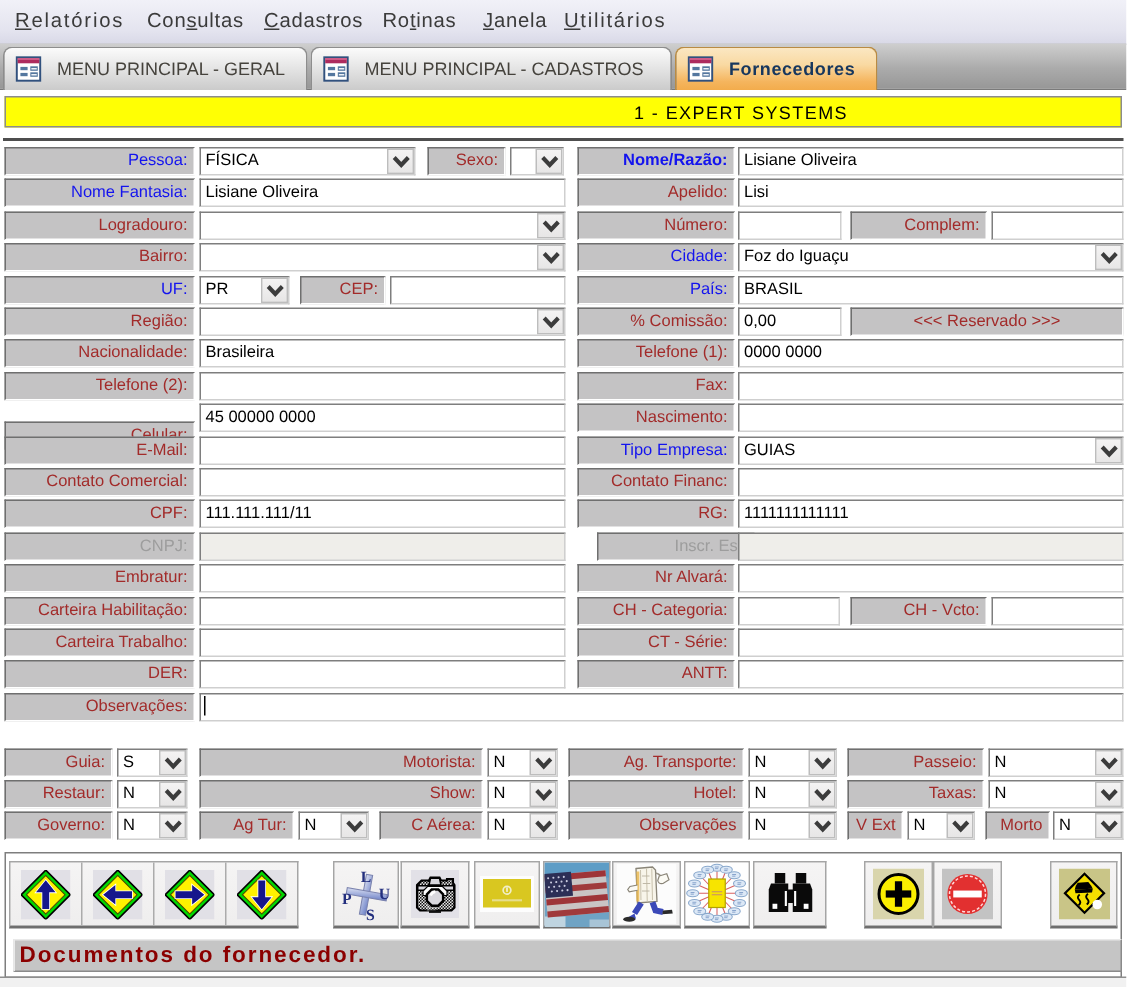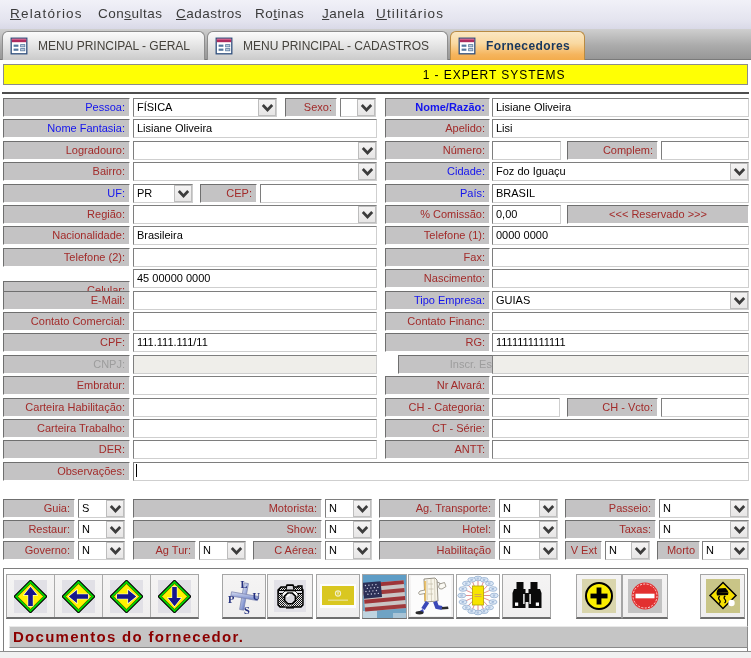--- a/index.html
+++ b/index.html
@@ -273,21 +273,21 @@
       <svg width="13" height="10" viewBox="0 0 13 10">
         <path d="M1.8 2 L6.5 7 L11.2 2" stroke="#3C3C3C" stroke-width="2.7" fill="none"></path>
       </svg>
     </span></div>
 <div class="lbl " style="left:253px;top:541px;width:69px;">C Aérea:</div>
 <div class="fld " style="left:325px;top:541px;width:47px;">N<span class="arw">
       <svg width="13" height="10" viewBox="0 0 13 10">
         <path d="M1.8 2 L6.5 7 L11.2 2" stroke="#3C3C3C" stroke-width="2.7" fill="none"></path>
       </svg>
     </span></div>
-<div class="lbl " style="left:379px;top:541px;width:117px;">Habilitação</div>
+<div class="lbl " style="left:379px;top:541px;width:117px;">Observações</div>
 <div class="fld " style="left:499px;top:541px;width:59px;">N<span class="arw">
       <svg width="13" height="10" viewBox="0 0 13 10">
         <path d="M1.8 2 L6.5 7 L11.2 2" stroke="#3C3C3C" stroke-width="2.7" fill="none"></path>
       </svg>
     </span></div>
 <div class="lbl " style="left:565px;top:541px;width:37px;">V Ext</div>
 <div class="fld " style="left:605px;top:541px;width:45px;">N<span class="arw">
       <svg width="13" height="10" viewBox="0 0 13 10">
         <path d="M1.8 2 L6.5 7 L11.2 2" stroke="#3C3C3C" stroke-width="2.7" fill="none"></path>
       </svg>

